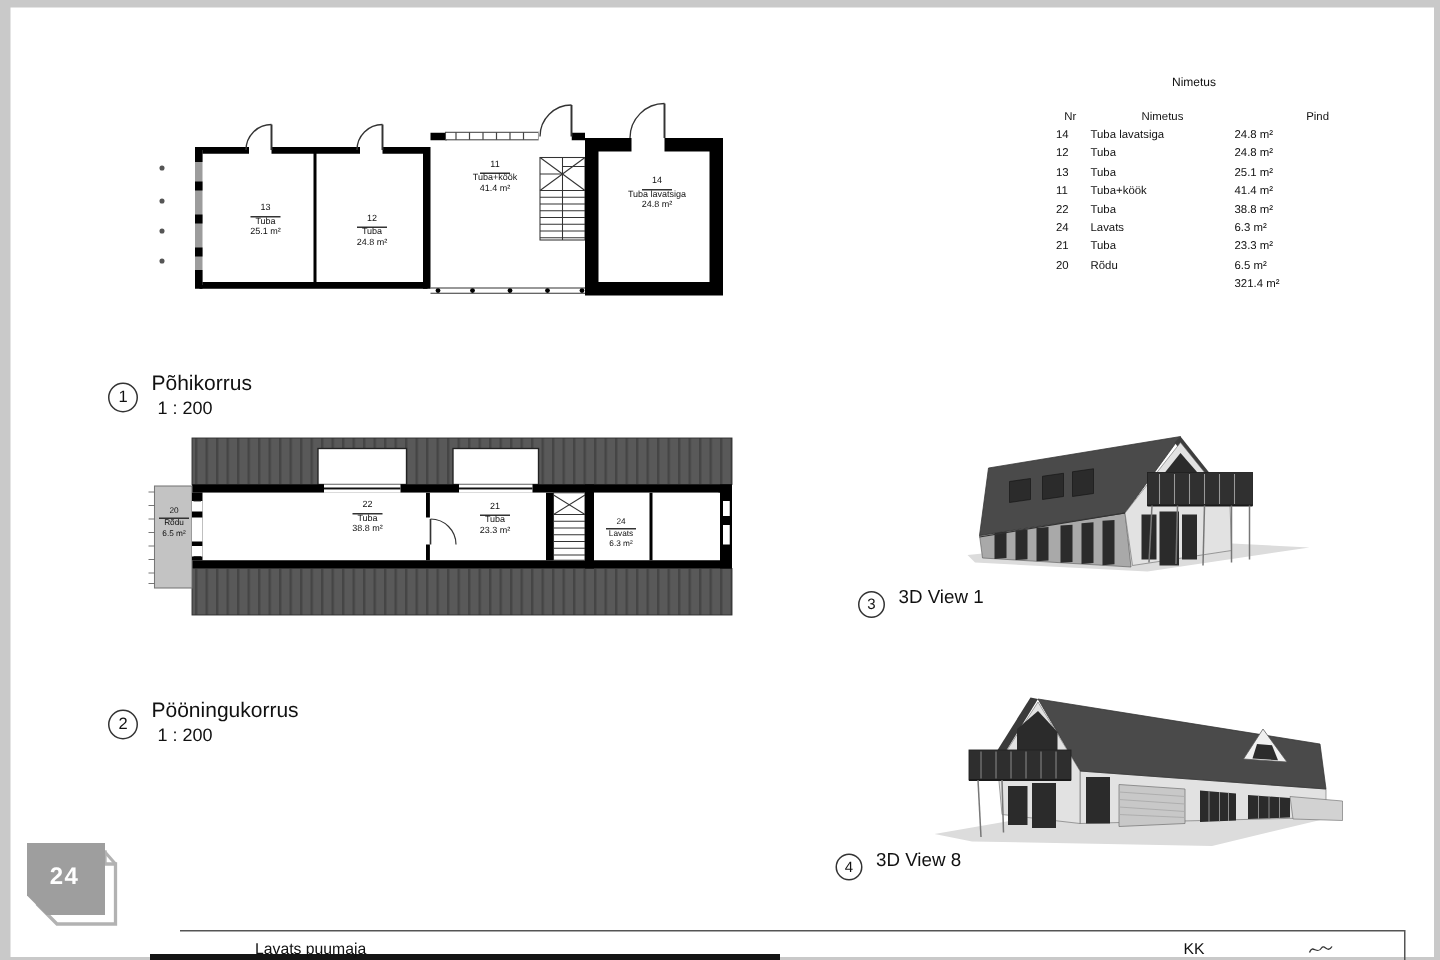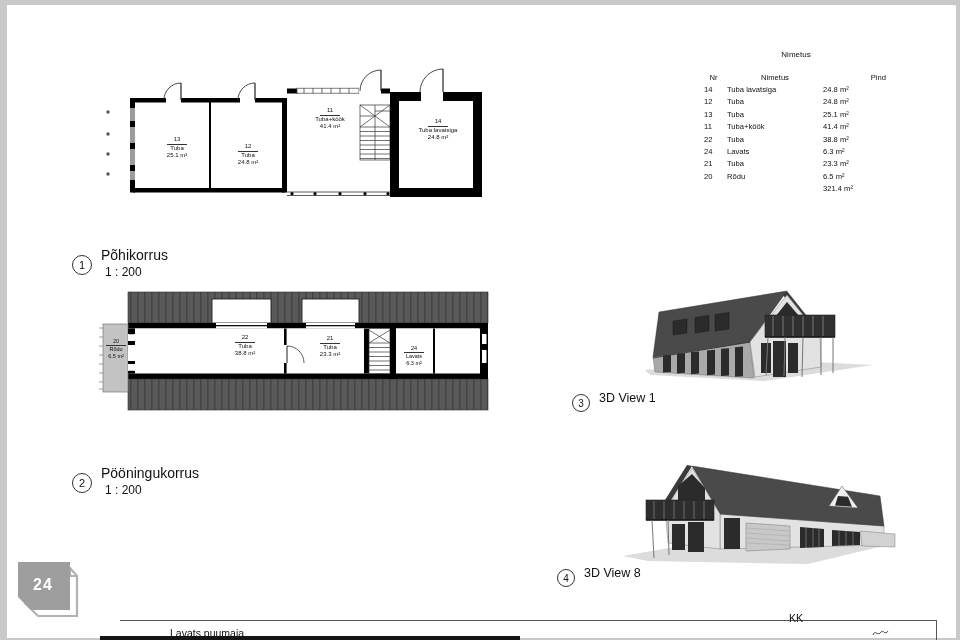--- a/index.html
+++ b/index.html
@@ -440,17 +440,17 @@
     <path d="M11,10 L56,10 L56,18 L63,18 L63,58 L24,58 L11,45 Z" fill="#fff" stroke="#b2b2b2" stroke-width="2.2"></path>
     <line x1="56" y1="10" x2="63" y2="18" stroke="#b2b2b2" stroke-width="2"></line>
     <path class="badgefill" d="M4,4 L56,4 L56,52 L17,52 L4,39 Z"></path>
   </svg>
   <div class="badge-num">24</div>
 
   <div class="tb-line" style="left:120px;top:619.5px;width:816px;height:1px"></div>
   <div class="tb-line" style="left:936px;top:619.5px;width:1px;height:21px"></div>
   <div class="tb-line" style="left:100px;top:636px;width:420px;height:4px;background:#151515"></div>
   <div class="tb-text" style="left:170px;top:627px">Lavats puumaja</div>
-  <div class="tb-text" style="left:789px;top:612px">KK</div>
+  <div class="tb-text" style="left:789px;top:627px">KK</div>
   <svg style="left:872px;top:628px" width="18" height="10" viewBox="0 0 18 10">
     <path d="M1,7 C3,1 6,9 9,4 C11,1 13,8 16,3" stroke="#333" stroke-width="0.9" fill="none"></path>
   </svg>
 </div>
 
 </body></html>

